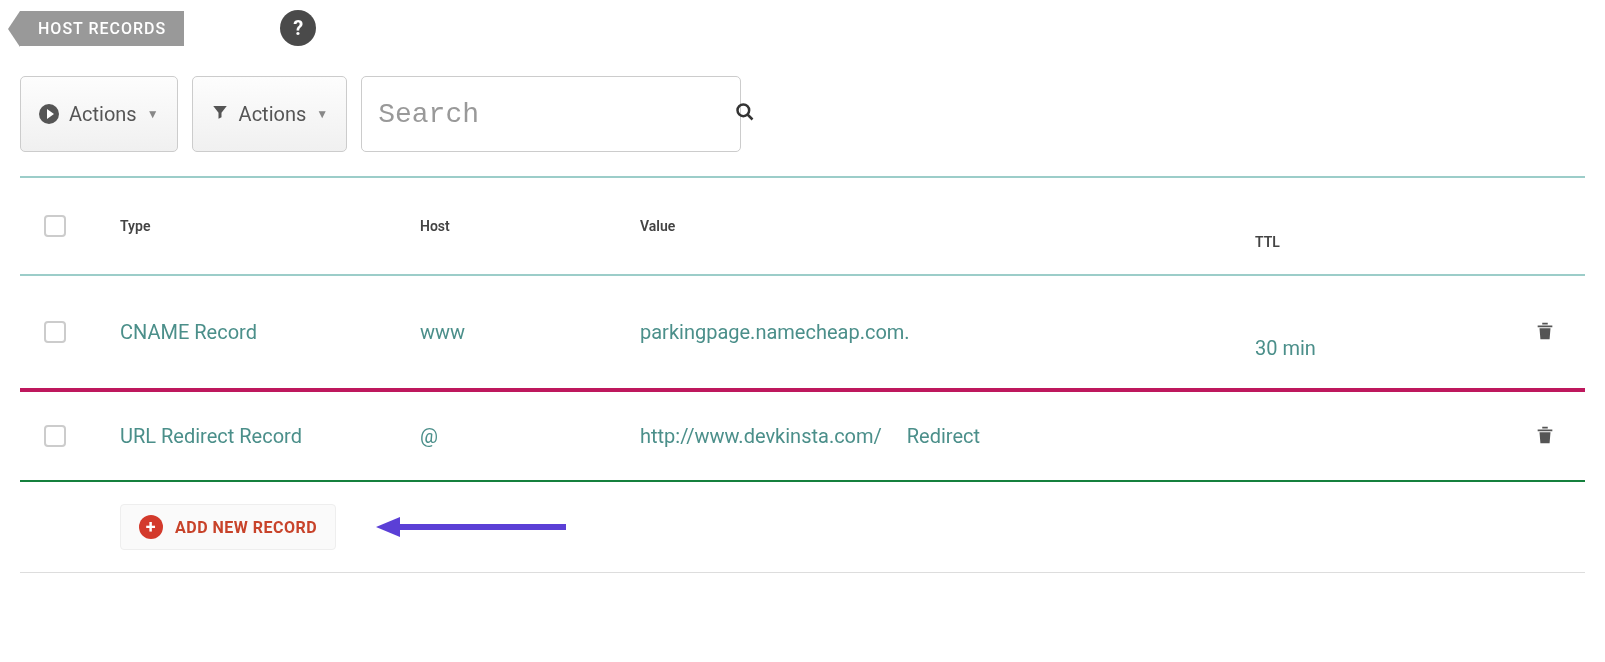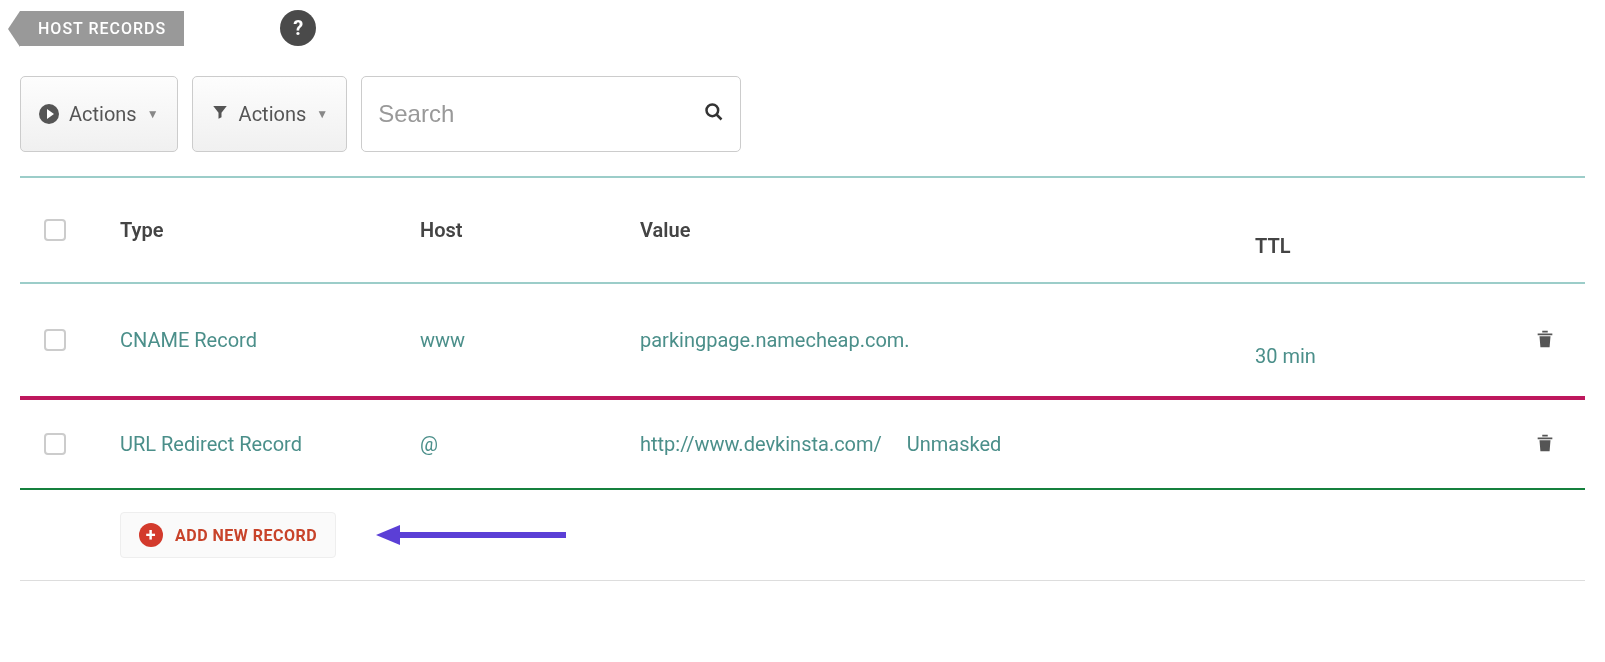--- a/index.html
+++ b/index.html
@@ -77,40 +77,41 @@
       align-items: center;
       border: 1px solid #ccc;
       border-radius: 5px;
       padding: 0 16px;
       width: 380px;
       background: #fff;
     }
     .search-wrap input {
       border: none;
       outline: none;
-      font-size: 24px;
+      font-size: 28px;
       color: #0c4a6e;
       flex: 1;
       padding: 12px 0;
       background: transparent;
+      font-family: Liberation Mono, monospace;
     }
     .search-wrap input::placeholder {
       color: #999;
     }
     .table {
       width: 100%;
       border-top: 2px solid #9ccdc9;
     }
     .thead {
       display: flex;
       align-items: center;
       padding: 24px 0;
       border-bottom: 2px solid #9ccdc9;
       font-weight: 600;
-      font-size: 20px;
+      font-size: 14px;
       color: #444;
     }
     .col-check { width: 100px; padding-left: 24px; }
     .col-type { width: 300px; }
     .col-host { width: 220px; }
     .col-value { flex: 1; }
     .col-ttl { width: 250px; margin-top: 32px; }
     .col-action { width: 80px; text-align: center; }
     .trow {
       display: flex;
@@ -260,21 +261,21 @@
   </div>
 
   <div class="trow">
     <div class="col-check">
         <div class="checkbox"></div>
       </div>
     <div class="col-type">URL Redirect Record</div>
     <div class="col-host">@</div>
     <div class="col-value">
       <span>http://www.devkinsta.com/</span>
-      <span class="value-extra">Unmasked</span>
+      <span class="value-extra">Redirect</span>
     </div>
     <div class="col-ttl"></div>
     <div class="col-action">
       <span class="trash">
         <svg width="22" height="24" viewBox="0 0 24 24" fill="#555">
             <path d="M4 7h16v2H4V7zm2 3h12l-1 12H7L6 10zm3-6h6v2H9V4z"></path>
           </svg>
       </span>
     </div>
   </div>

